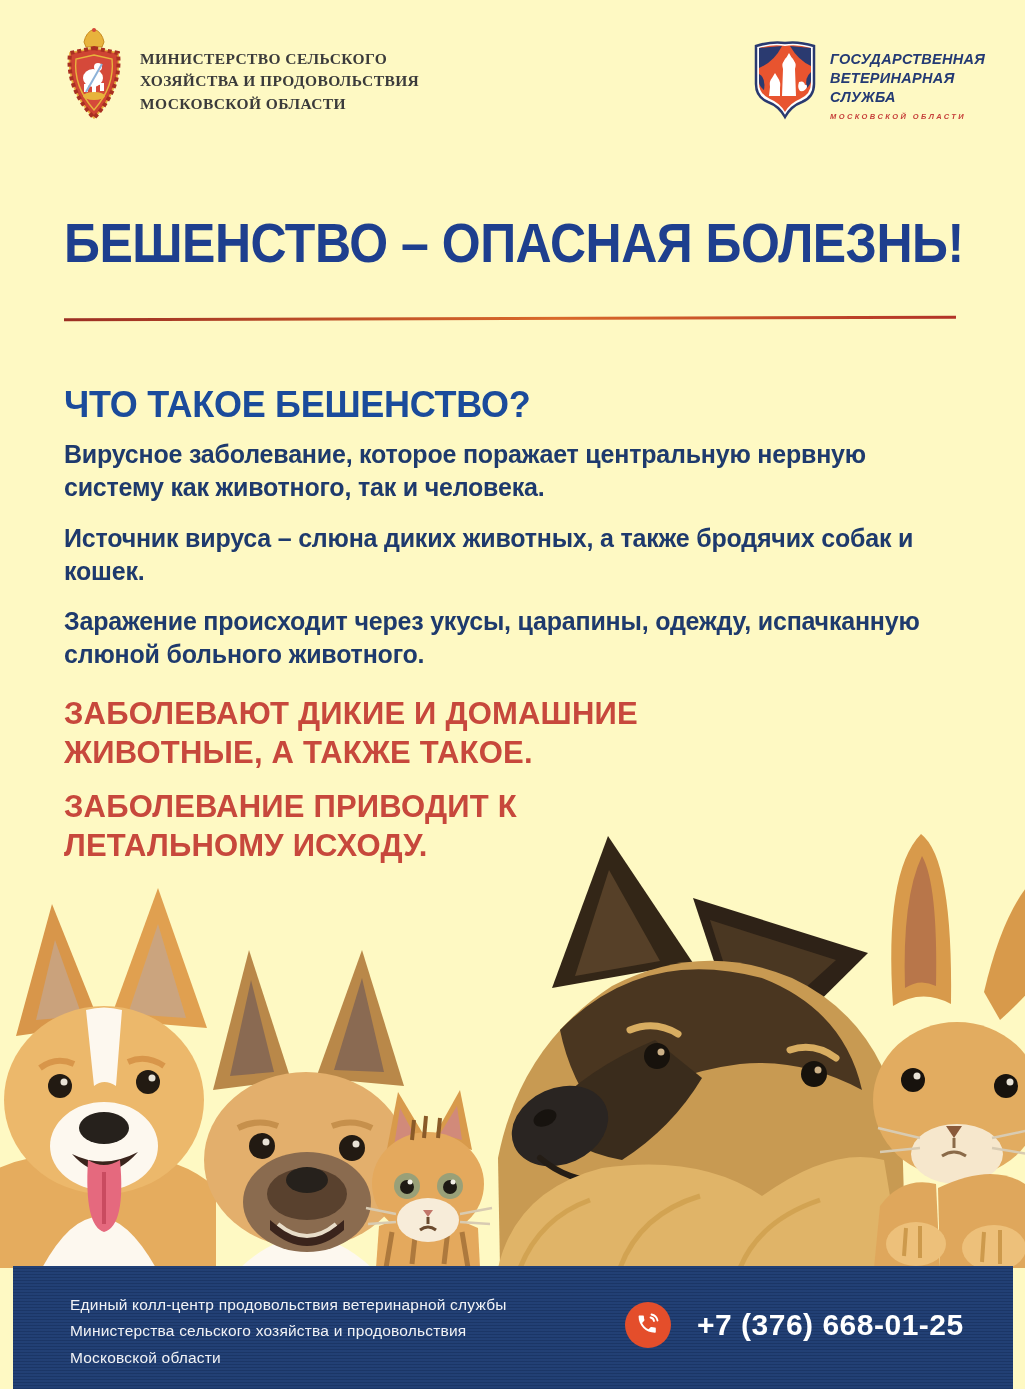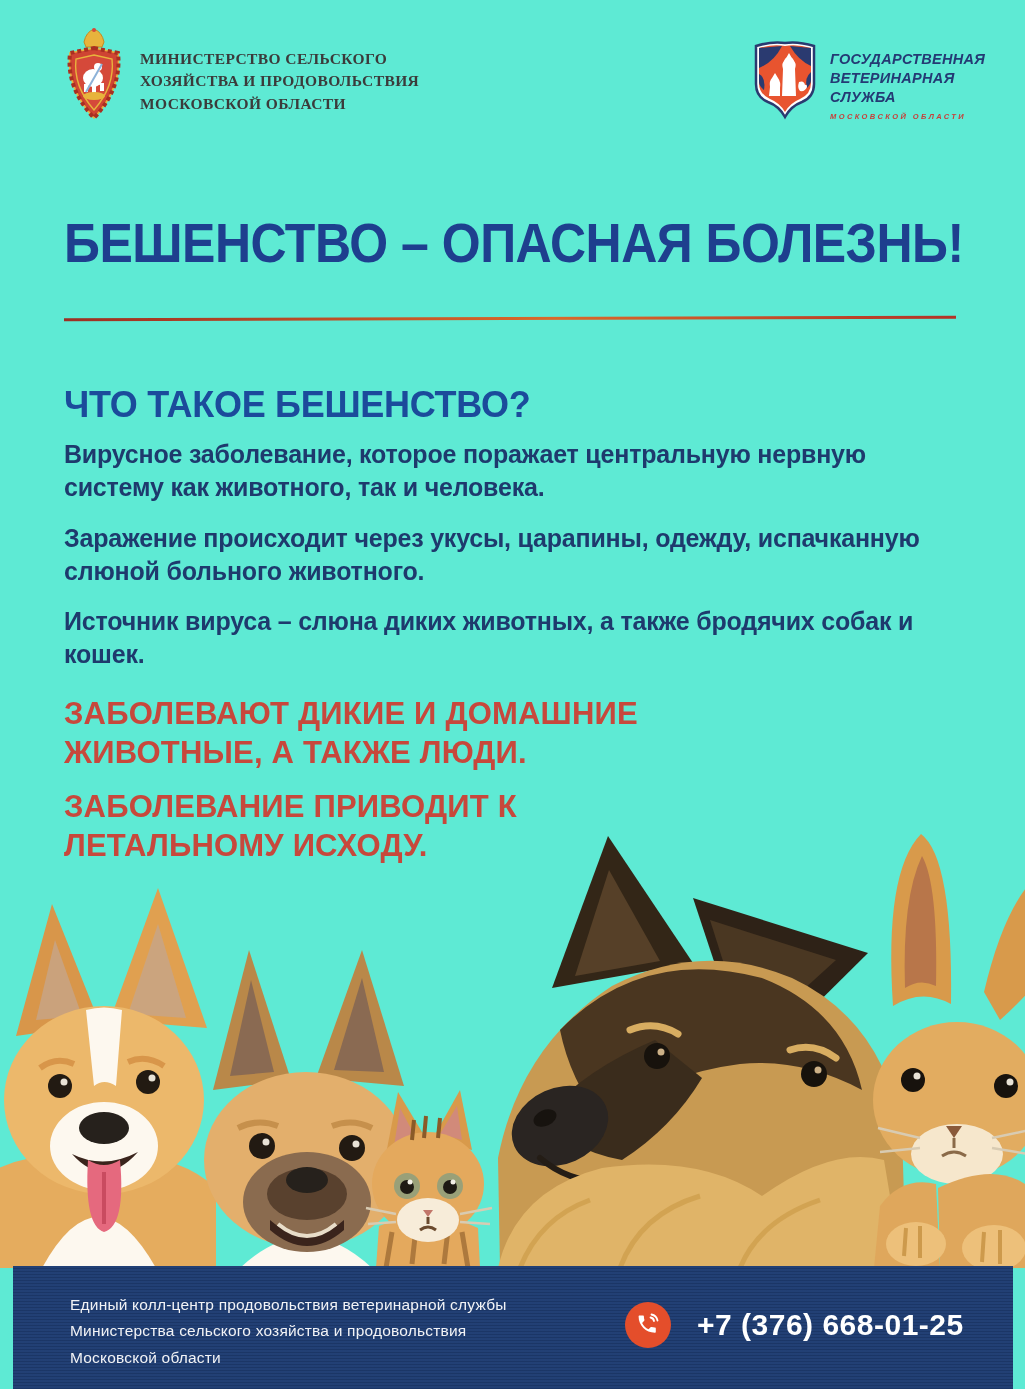--- a/index.html
+++ b/index.html
@@ -1,18 +1,18 @@
 <!DOCTYPE html>
 <html><head>
 <meta charset="utf-8">
 <style>
   html,body{margin:0;padding:0;background:#e8e8e8;}
   .poster{
     position:relative;width:1025px;height:1389px;margin:0 auto;
-    background:#5eead4;overflow:hidden;
+    background:#fef9c3;overflow:hidden;
     font-family:"Liberation Sans",sans-serif;
   }
   
   .ministry-logo{position:absolute;left:62px;top:26px;width:64px;height:96px;}
   .ministry-name{
     position:absolute;left:140px;top:48px;
     font-family:"Liberation Serif",serif;font-weight:bold;
     font-size:15.5px;line-height:1.45;color:#3b3b3b;letter-spacing:.4px;
   }
   .ministry-name span{display:block;}
@@ -123,26 +123,26 @@
     <span>СЛУЖБА</span>
     <div class="vet-sub">МОСКОВСКОЙ ОБЛАСТИ</div>
   </div>
 
   <div class="title">БЕШЕНСТВО – ОПАСНАЯ БОЛЕЗНЬ!</div>
   <div class="divider"></div>
 
   <div class="section-heading">ЧТО ТАКОЕ БЕШЕНСТВО?</div>
   <div class="paragraphs">
     <p>Вирусное заболевание, которое поражает центральную нервную систему как животного, так и человека.</p>
+    <p>Источник вируса – слюна диких животных, а также бродячих собак и кошек.</p>
     <p>Заражение происходит через укусы, царапины, одежду, испачканную слюной больного животного.</p>
-    <p>Источник вируса – слюна диких животных, а также бродячих собак и кошек.</p>
   </div>
 
   <div class="warnings">
-    <p>ЗАБОЛЕВАЮТ ДИКИЕ И ДОМАШНИЕ ЖИВОТНЫЕ, А ТАКЖЕ ЛЮДИ.</p>
+    <p>ЗАБОЛЕВАЮТ ДИКИЕ И ДОМАШНИЕ ЖИВОТНЫЕ, А ТАКЖЕ ТАКОЕ.</p>
     <p>ЗАБОЛЕВАНИЕ ПРИВОДИТ К ЛЕТАЛЬНОМУ ИСХОДУ.</p>
   </div>
 
   <svg class="animals" viewBox="0 0 1025 440">
 
     <g>
       <polygon points="552,160 608,8 693,135" fill="#332617"></polygon>
       <polygon points="575,148 609,42 660,133" fill="#564028"></polygon>
       <polygon points="693,70 868,125 750,242" fill="#2e2217"></polygon>
       <polygon points="710,92 836,132 748,212" fill="#4a3722"></polygon>

